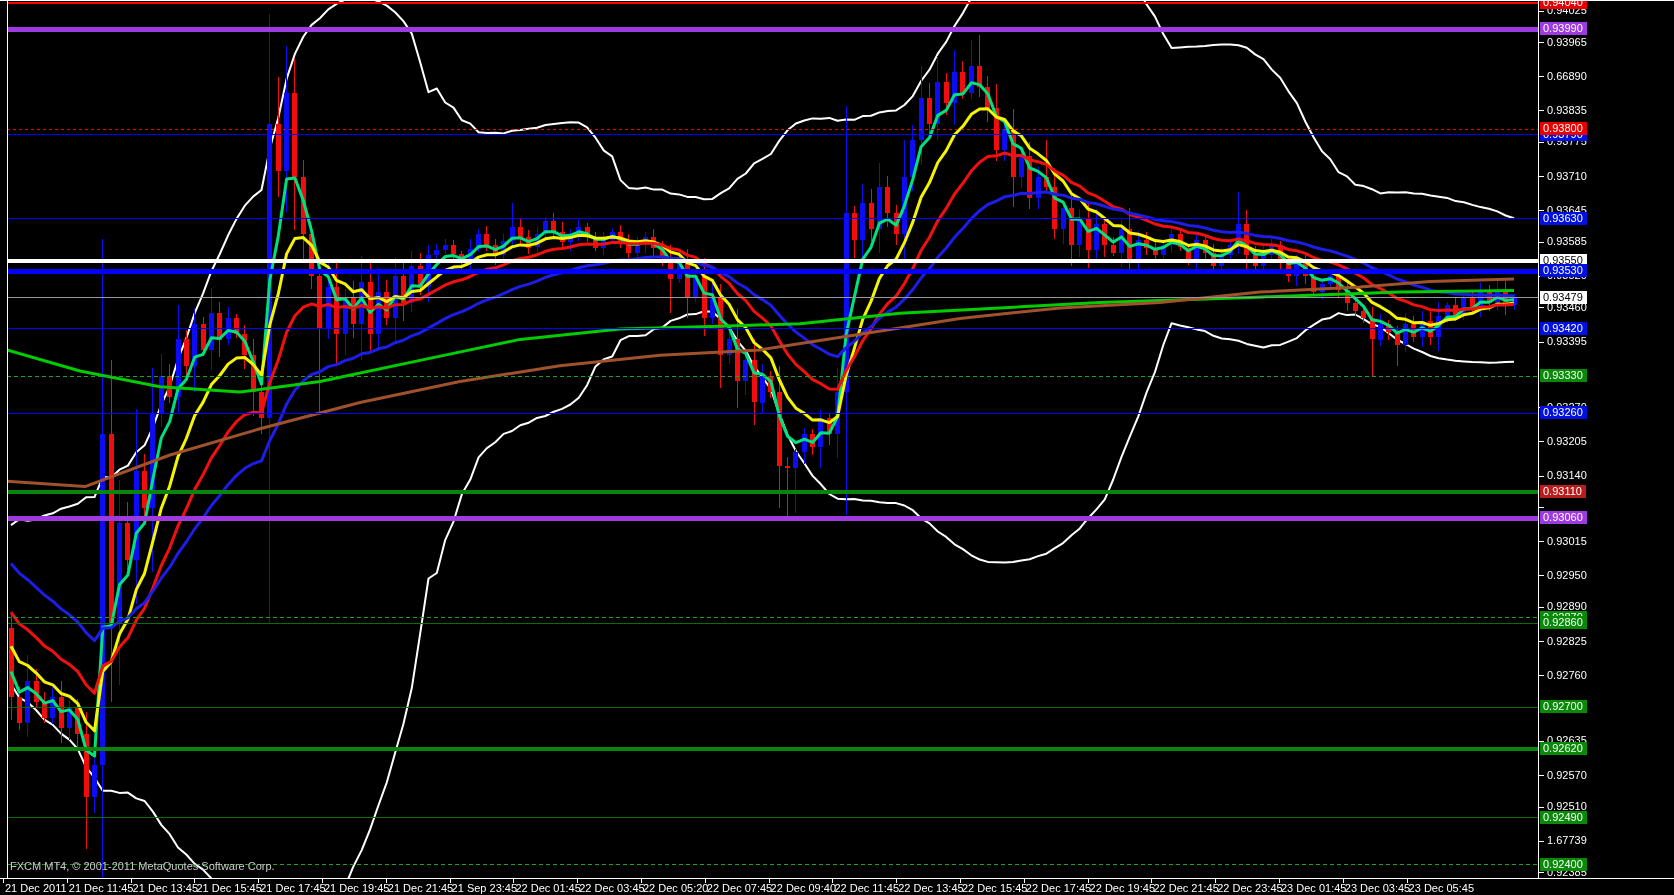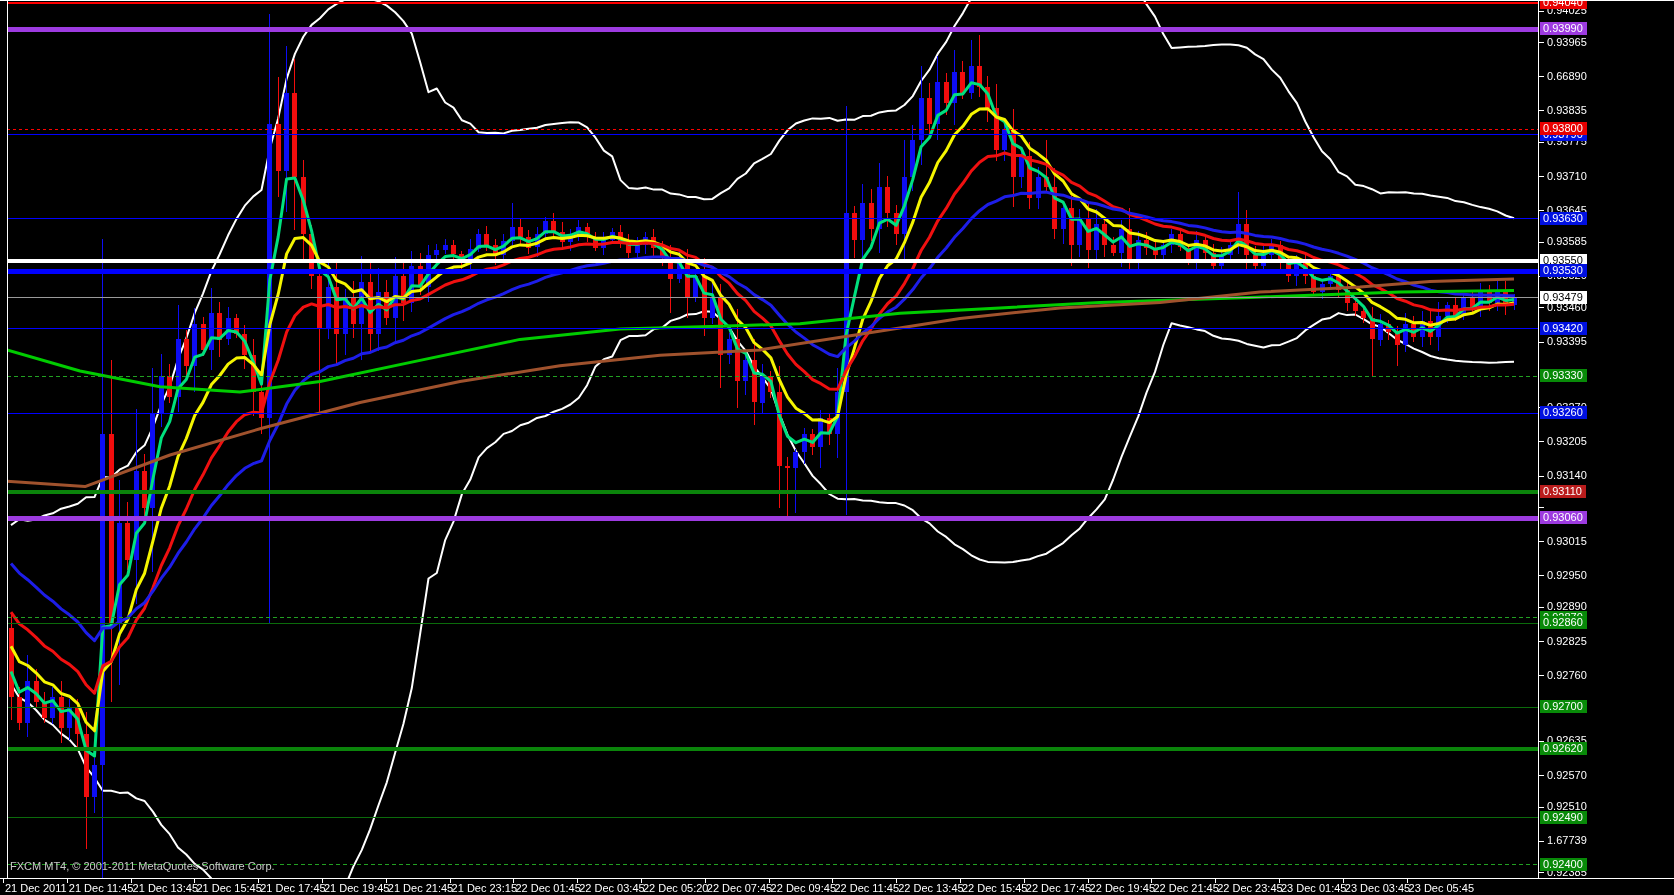--- a/index.html
+++ b/index.html
@@ -500,31 +500,31 @@
       <div class="t-label" style="left:132.6px">21 Dec 13:45</div>
       <div class="t-tick" style="left:194.4px"></div>
       <div class="t-label" style="left:196.4px">21 Dec 15:45</div>
       <div class="t-tick" style="left:258.2px"></div>
       <div class="t-label" style="left:260.2px">21 Dec 17:45</div>
       <div class="t-tick" style="left:322.0px"></div>
       <div class="t-label" style="left:324.0px">21 Dec 19:45</div>
       <div class="t-tick" style="left:385.8px"></div>
       <div class="t-label" style="left:387.8px">21 Dec 21:45</div>
       <div class="t-tick" style="left:449.6px"></div>
-      <div class="t-label" style="left:451.6px">21 Dec 23:15</div>
+      <div class="t-label" style="left:451.6px">21 Sep 23:45</div>
       <div class="t-tick" style="left:513.4px"></div>
       <div class="t-label" style="left:515.4px">22 Dec 01:45</div>
       <div class="t-tick" style="left:577.2px"></div>
       <div class="t-label" style="left:579.2px">22 Dec 03:45</div>
       <div class="t-tick" style="left:641.0px"></div>
       <div class="t-label" style="left:643.0px">22 Dec 05:20</div>
       <div class="t-tick" style="left:704.8px"></div>
       <div class="t-label" style="left:706.8px">22 Dec 07:45</div>
       <div class="t-tick" style="left:768.6px"></div>
-      <div class="t-label" style="left:770.6px">22 Dec 09:45</div>
+      <div class="t-label" style="left:770.6px">22 Dec 09:40</div>
       <div class="t-tick" style="left:832.4px"></div>
       <div class="t-label" style="left:834.4px">22 Dec 11:45</div>
       <div class="t-tick" style="left:896.2px"></div>
       <div class="t-label" style="left:898.2px">22 Dec 13:45</div>
       <div class="t-tick" style="left:960.0px"></div>
       <div class="t-label" style="left:962.0px">22 Dec 15:45</div>
       <div class="t-tick" style="left:1023.8px"></div>
       <div class="t-label" style="left:1025.8px">22 Dec 17:45</div>
       <div class="t-tick" style="left:1087.6px"></div>
       <div class="t-label" style="left:1089.6px">22 Dec 19:45</div>

